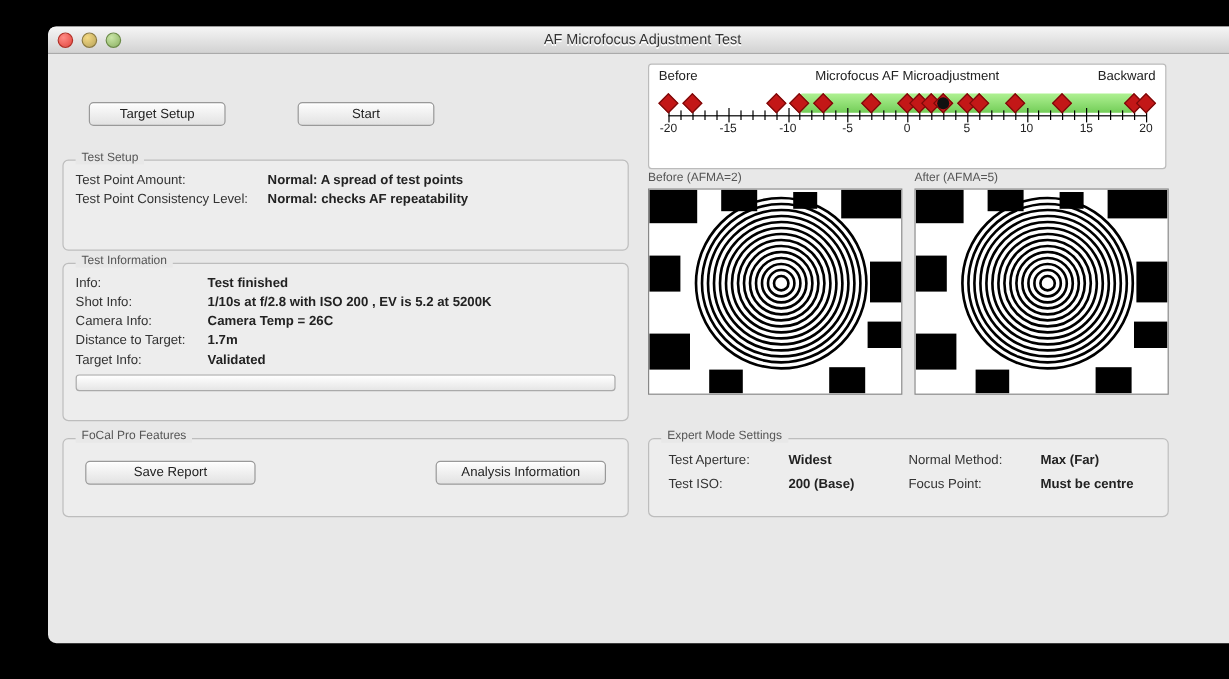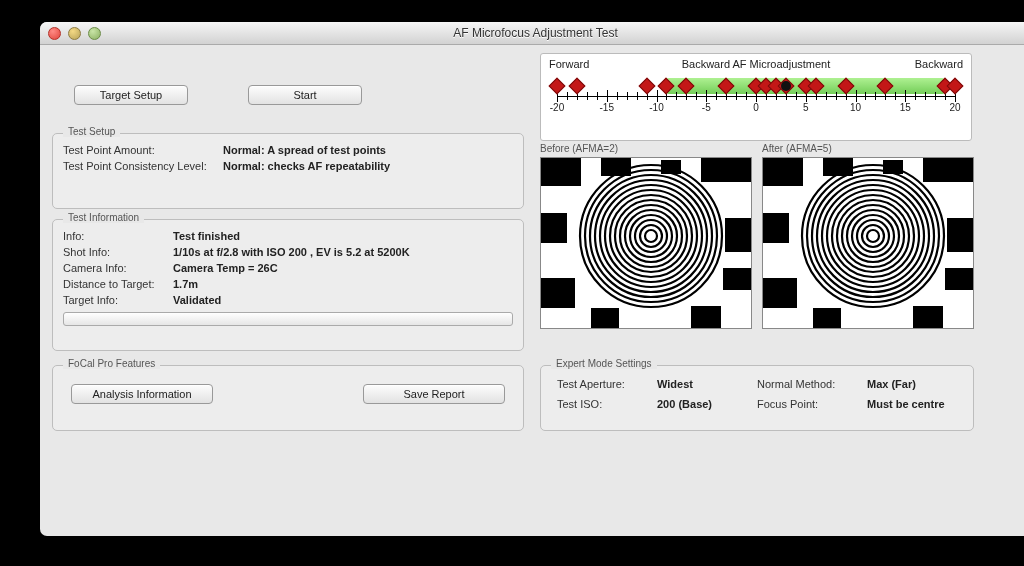--- a/index.html
+++ b/index.html
@@ -68,22 +68,22 @@
   </div>
 
   <div class="content">
 
     <div class="topbtns">
       <div class="btn">Target Setup</div>
       <div class="btn">Start</div>
     </div>
 
     <div class="scalewrap">
-      <div class="lblF">Forward</div>
-      <div class="lblP">Backward AF Microadjustment</div>
+      <div class="lblF">Before</div>
+      <div class="lblP">Microfocus AF Microadjustment</div>
       <div class="lblB">Backward</div>
       <div id="scale-inner"></div>
     <div class="greenband" style="position: absolute; top: 24px; height: 16px; left: 125.45px; width: 278.6px; background: linear-gradient(rgba(170, 240, 140, 0.95), rgba(100, 200, 70, 0.9)); border-radius: 3px;"></div>
         <div class="axisline"></div>
         <div class="tick" style="left: 16px;"></div>
         <div class="tick tickminor" style="left: 25.95px;"></div>
         <div class="tick tickminor" style="left: 35.9px;"></div>
         <div class="tick tickminor" style="left: 45.85px;"></div>
         <div class="tick tickminor" style="left: 55.8px;"></div>
         <div class="tick" style="left: 65.75px;"></div>
@@ -189,22 +189,22 @@
             <div class="k">Target Info:</div>
             <div class="v">Validated</div>
           </div>
       </div>
       <div class="progress"></div>
     </div>
 
     <div class="group g-pro">
       <div class="legend">FoCal Pro Features</div>
       <div class="row">
+        <div class="btn">Save Report</div>
         <div class="btn">Analysis Information</div>
-        <div class="btn">Save Report</div>
       </div>
     </div>
 
     <div class="group g-exp">
       <div class="legend">Expert Mode Settings</div>
       <div class="grid">
         <div class="lbl">Test Aperture:</div>
         <div class="val">Widest</div>
         <div class="lbl">Normal Method:</div>
         <div class="val">Max (Far)</div>

